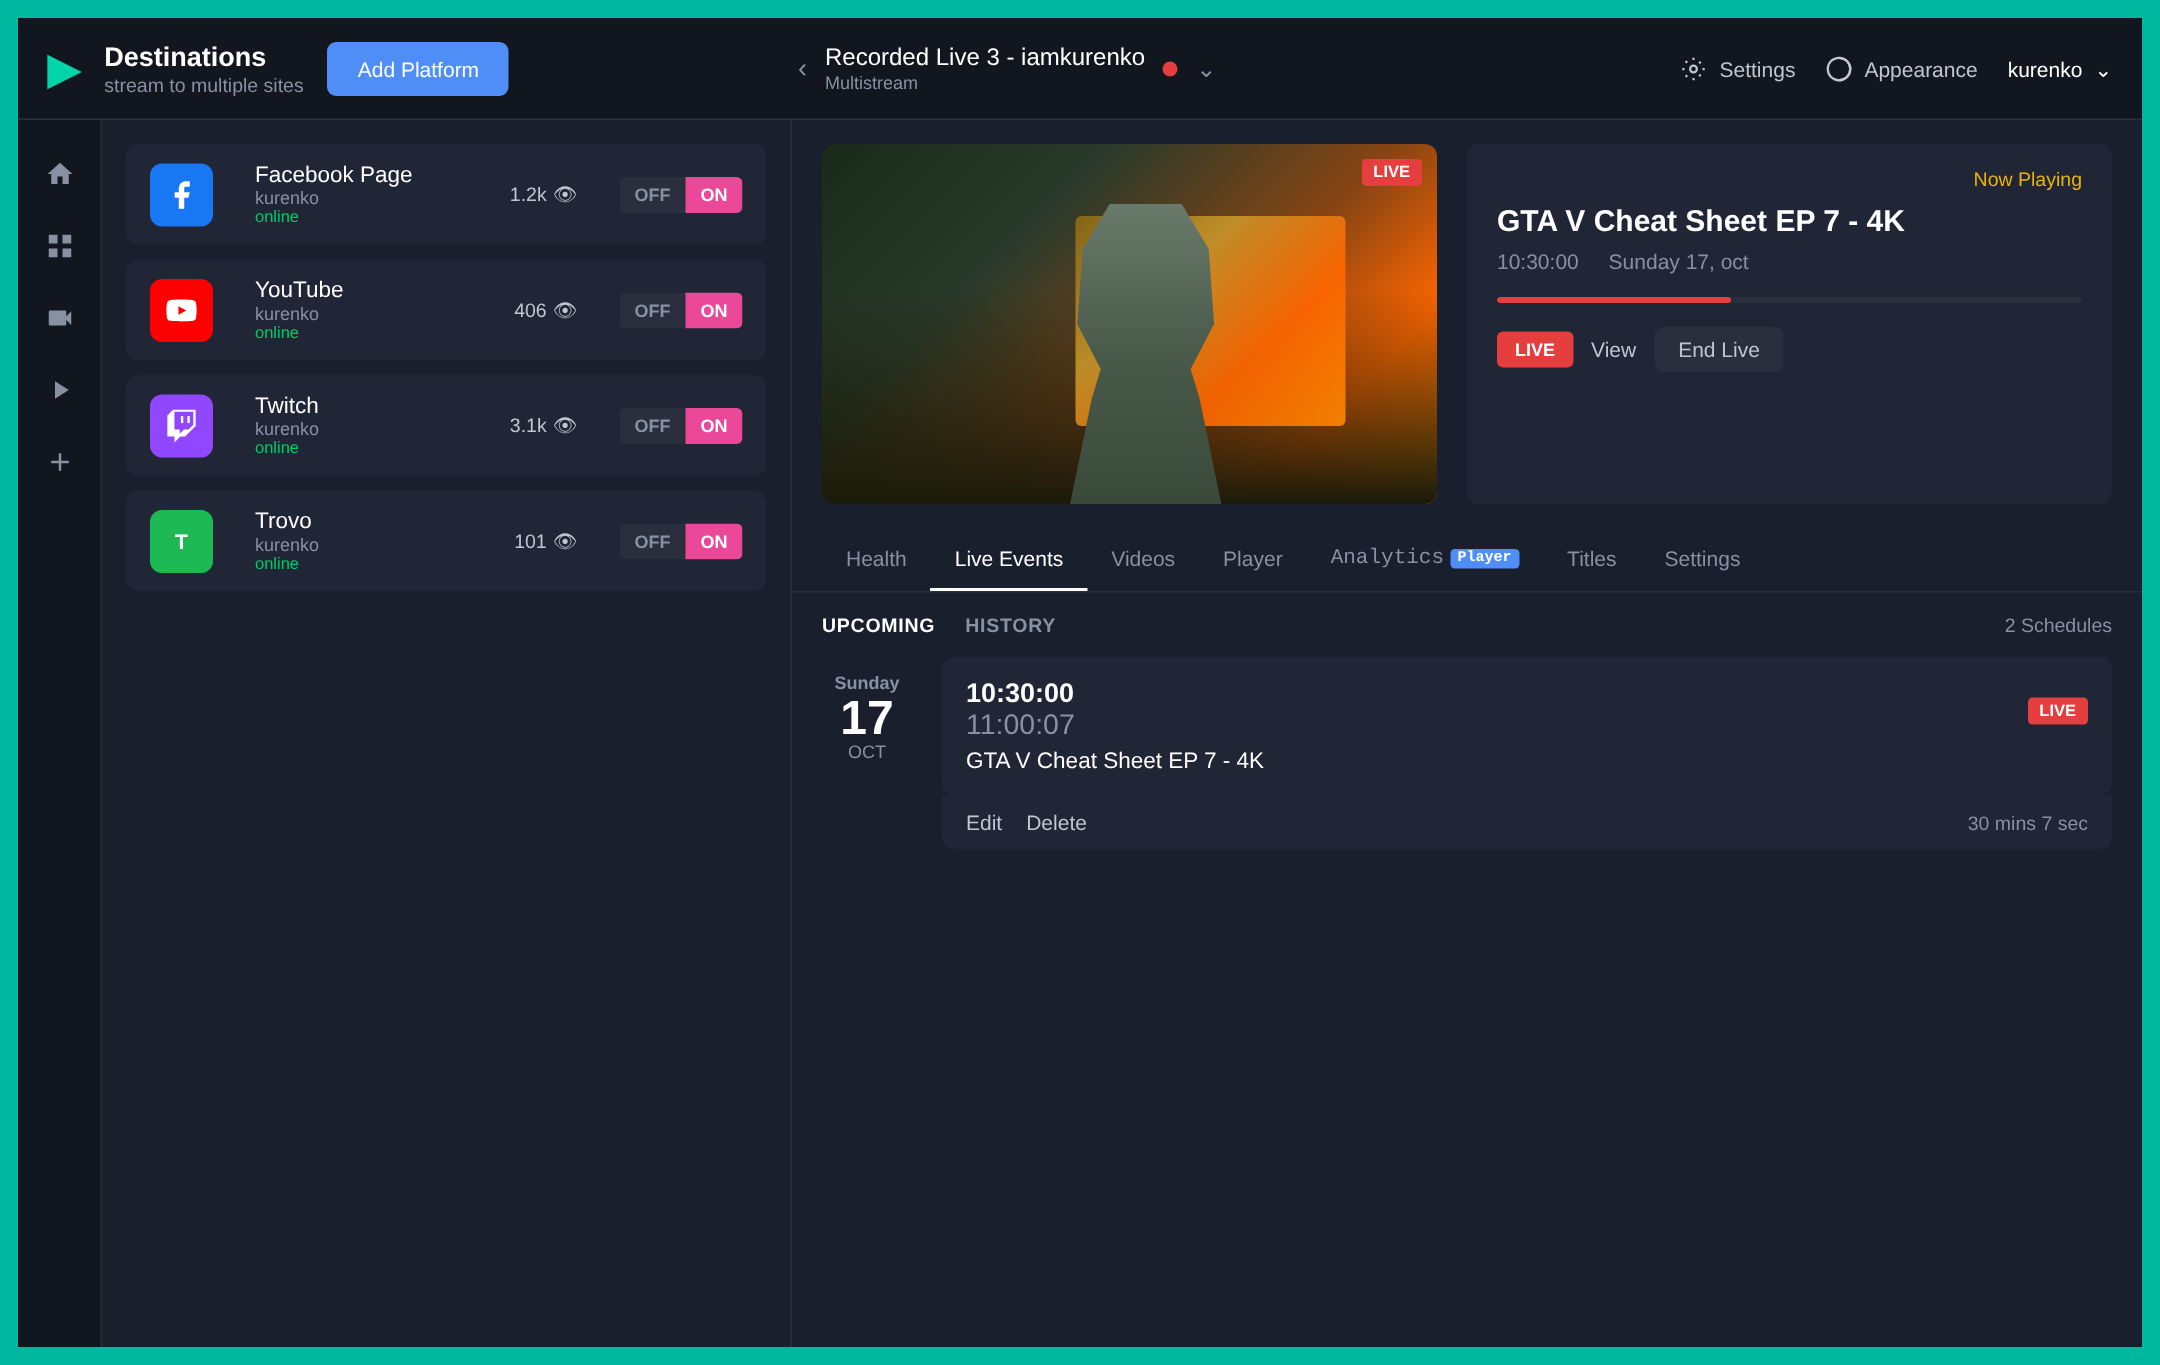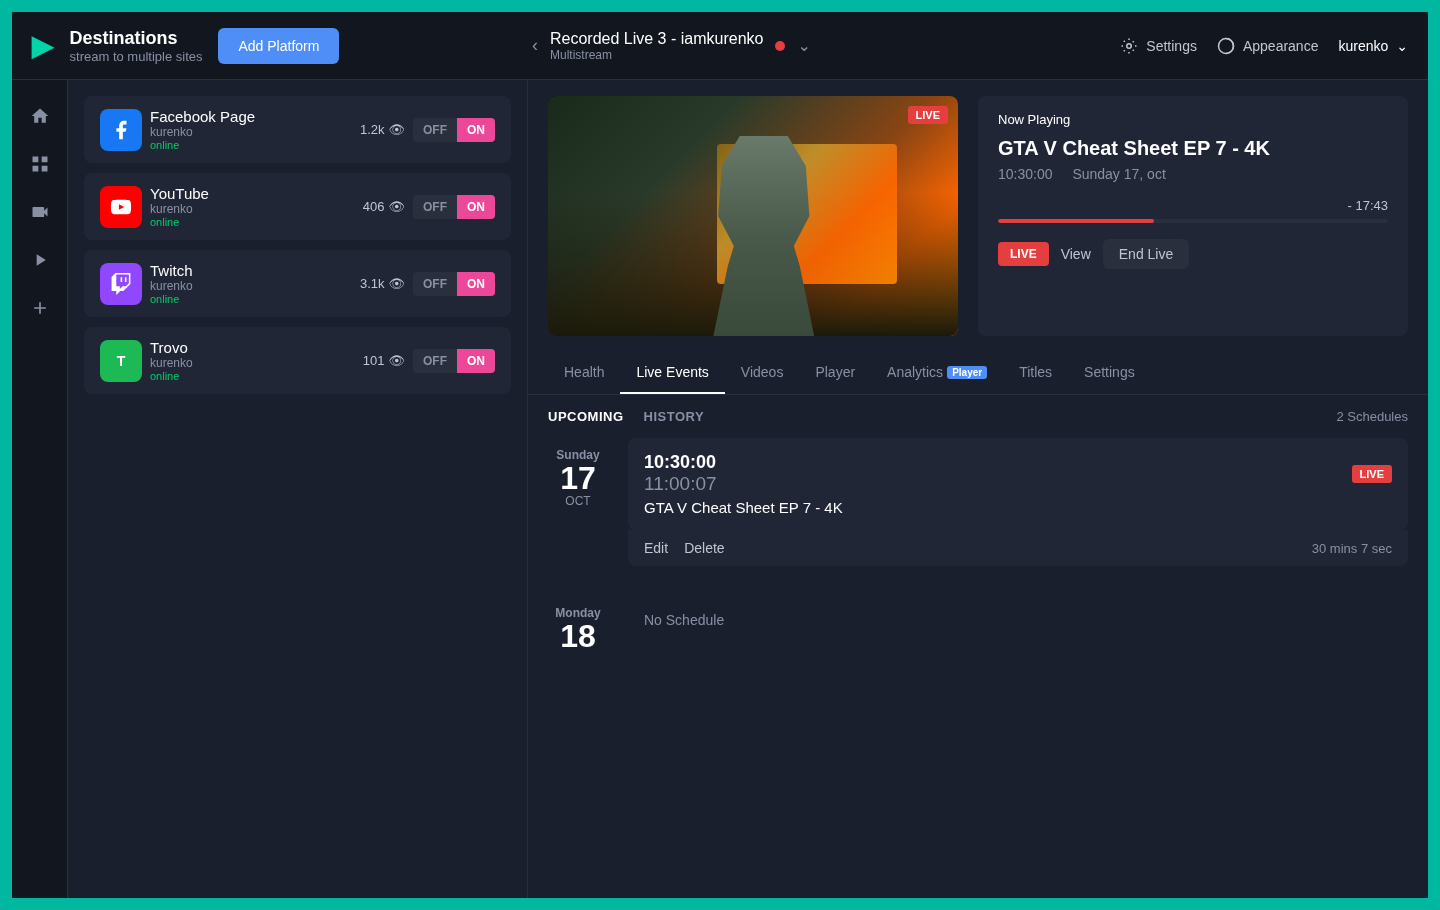--- a/index.html
+++ b/index.html
@@ -194,21 +194,21 @@
       overflow-y: auto;
     }
 
     .platform-card {
       display: flex;
       align-items: center;
       background: #212636;
       border-radius: 8px;
       padding: 12px 16px;
       margin-bottom: 10px;
-      gap: 8px;
+      gap: 28px;
     }
 
     .platform-icon {
       width: 42px;
       height: 42px;
       border-radius: 8px;
       display: flex;
       align-items: center;
       justify-content: center;
       font-size: 20px;
@@ -319,23 +319,24 @@
     }
 
     .now-playing-panel {
       flex: 1;
       background: #212636;
       border-radius: 8px;
       padding: 16px 20px;
     }
 
     .now-playing-label {
-      color: #ffffff;
+      color: #eab308;
       font-size: 13px;
       margin-bottom: 10px;
+      text-align: right;
     }
 
     .np-title {
       color: #ffffff;
       font-size: 20px;
       font-weight: 600;
       margin-bottom: 6px;
     }
 
     .np-time {
@@ -423,20 +424,21 @@
     .tab.active {
       color: #ffffff;
       border-bottom-color: #ffffff;
     }
 
     .tab-with-badge {
       position: relative;
       display: flex;
       align-items: center;
       gap: 4px;
+      font-family: Liberation Mono, monospace;
     }
 
     .tab-badge {
       background: #4f8ef7;
       color: white;
       font-size: 10px;
       padding: 1px 5px;
       border-radius: 3px;
       font-weight: 600;
     }
@@ -813,21 +815,20 @@
           <div class="video-live-badge">LIVE</div>
         </div>
 
         <div class="now-playing-panel">
           <div class="now-playing-label">Now Playing</div>
           <div class="np-title">GTA V Cheat Sheet EP 7 - 4K</div>
           <div class="np-time">
             <span>10:30:00</span>
             <span>Sunday 17, oct</span>
           </div>
-          <div class="time-remaining">- 17:43</div>
           <div class="progress-bar">
             <div class="progress-fill" style="width: 40%"></div>
           </div>
           <div class="live-controls">
             <div class="live-badge">LIVE</div>
             <button class="view-btn">View</button>
             <button class="end-live-btn">End Live</button>
           </div>
         </div>
       </div>
@@ -877,25 +878,16 @@
             <div class="event-actions">
               <div class="action-btns">
                 <button class="action-btn">Edit</button>
                 <button class="action-btn">Delete</button>
               </div>
               <div class="event-duration">30 mins 7 sec</div>
             </div>
           </div>
         </div>
 
-        <div class="schedule-group">
-          <div class="date-column">
-            <div class="date-day-name">Monday</div>
-            <div class="date-day-num">18</div>
-          </div>
-          <div class="event-cards">
-            <div class="no-schedule">No Schedule</div>
-          </div>
-        </div>
       </div>
     </div>
   </div>
 </div>
 
 </body></html>

